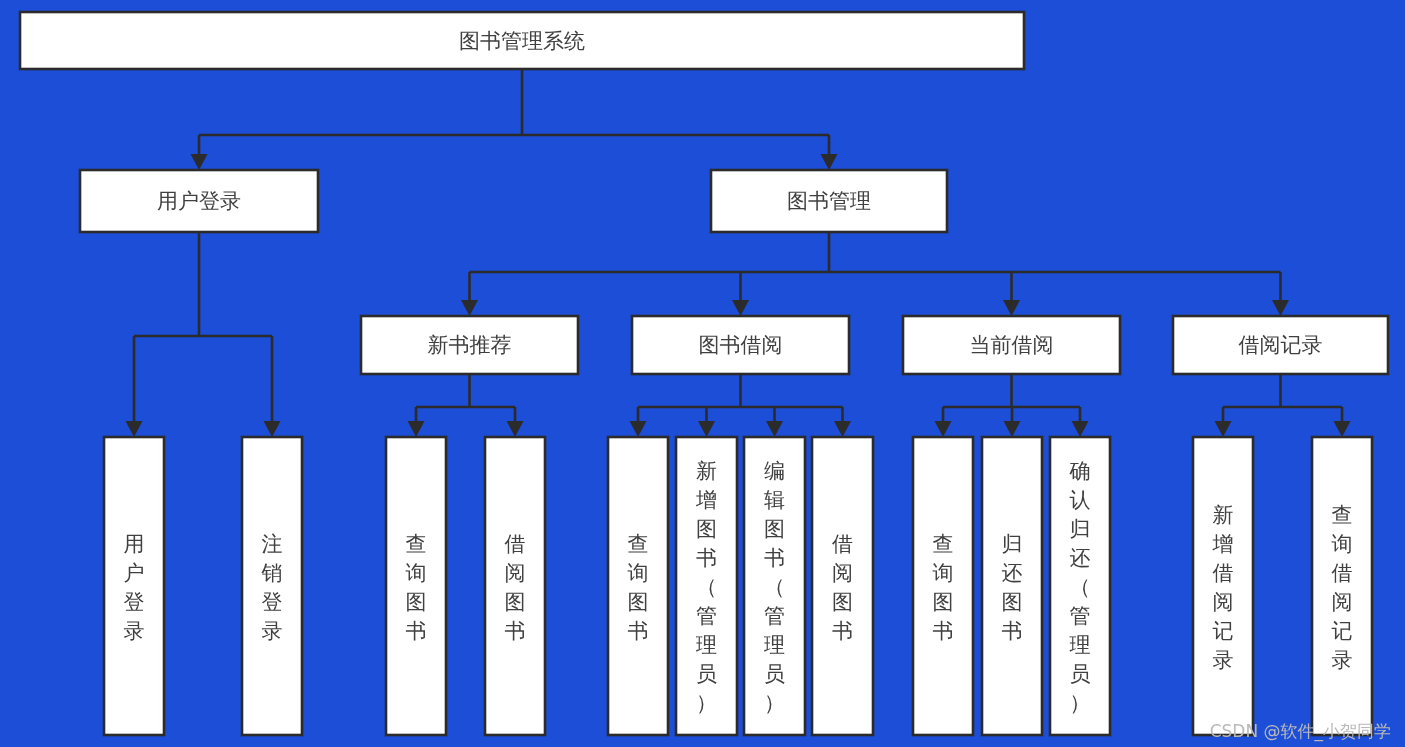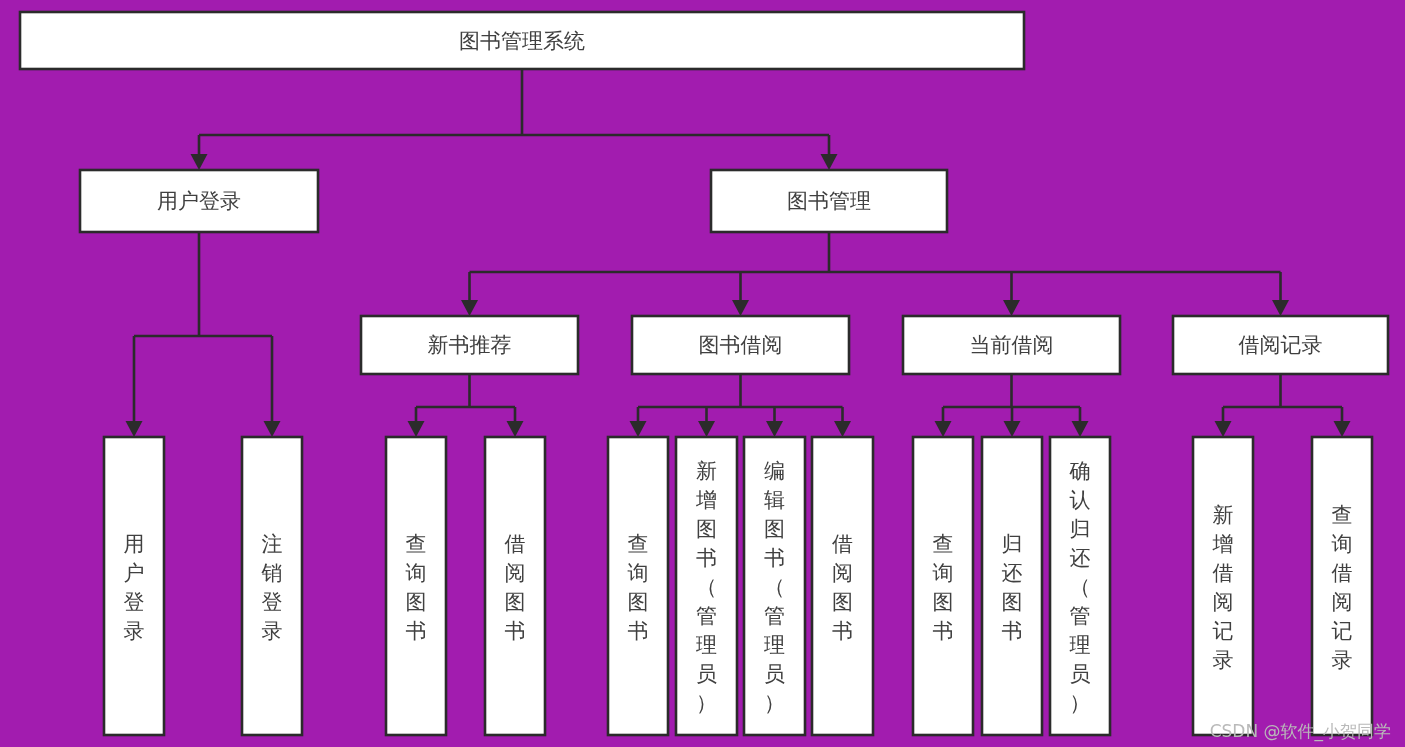--- a/index.html
+++ b/index.html
@@ -11,21 +11,21 @@
   body {
     width: 1405px;
     height: 747px;
     overflow: hidden;
     font-family: "DejaVu Sans", "Liberation Sans", sans-serif;
   }
   #diagram-root {
     position: relative;
     width: 1405px;
     height: 747px;
-    background: #a21caf;
+    background: #1d4ed8;
   }
   svg#tree-svg {
     position: absolute;
     left: 0;
     top: 0;
     width: 1405px;
     height: 747px;
     display: block;
   }
   .node-box {

